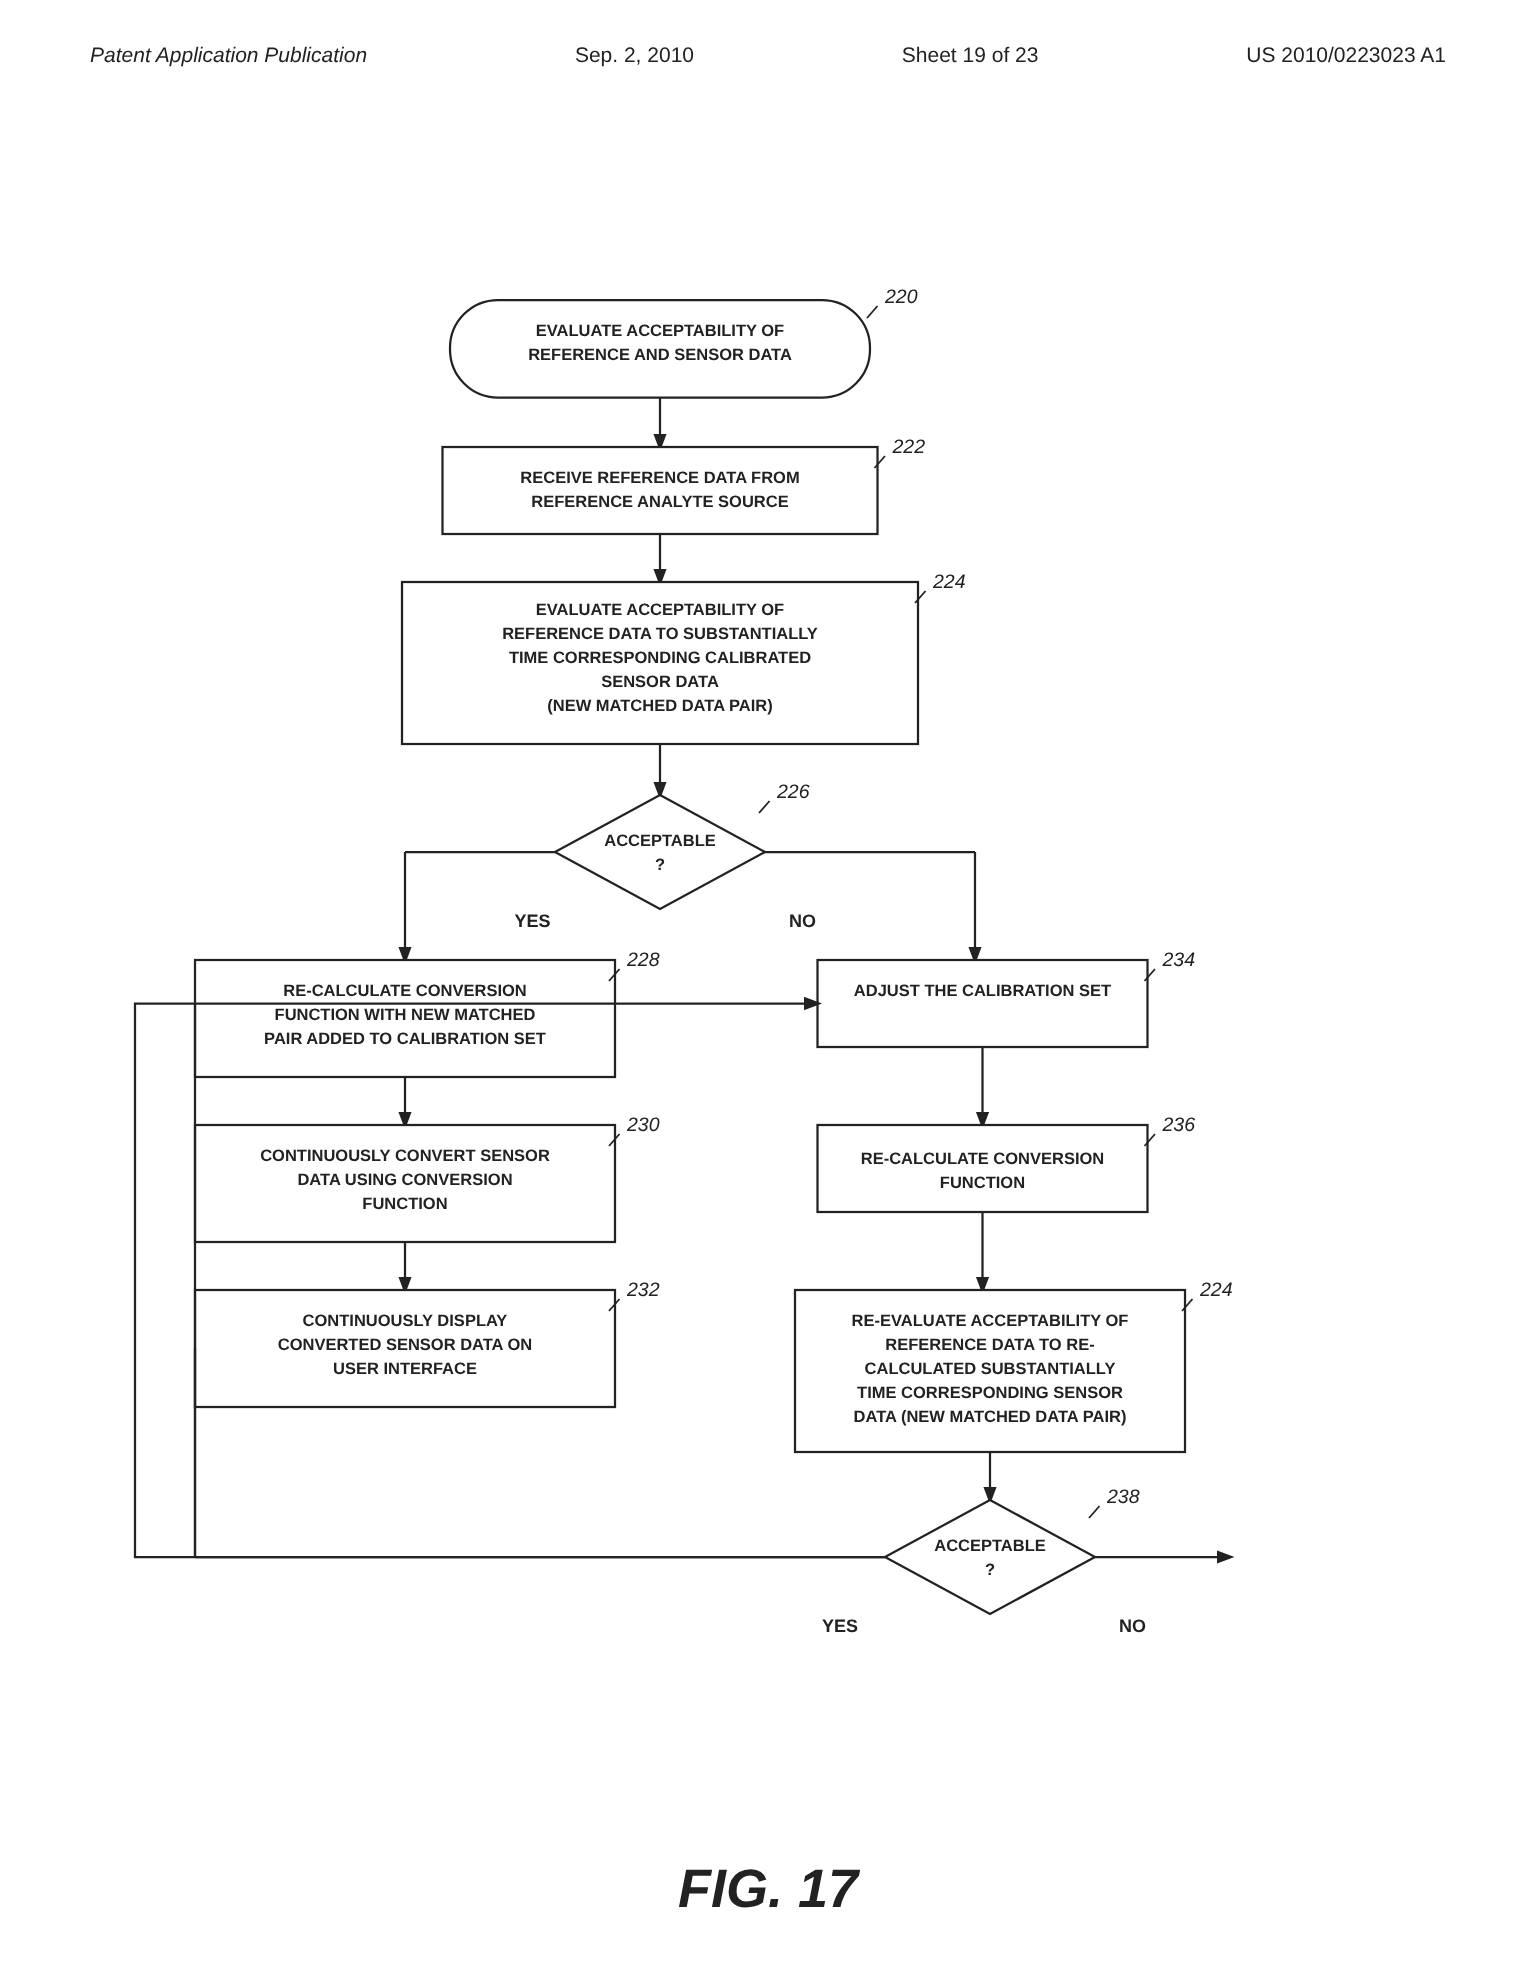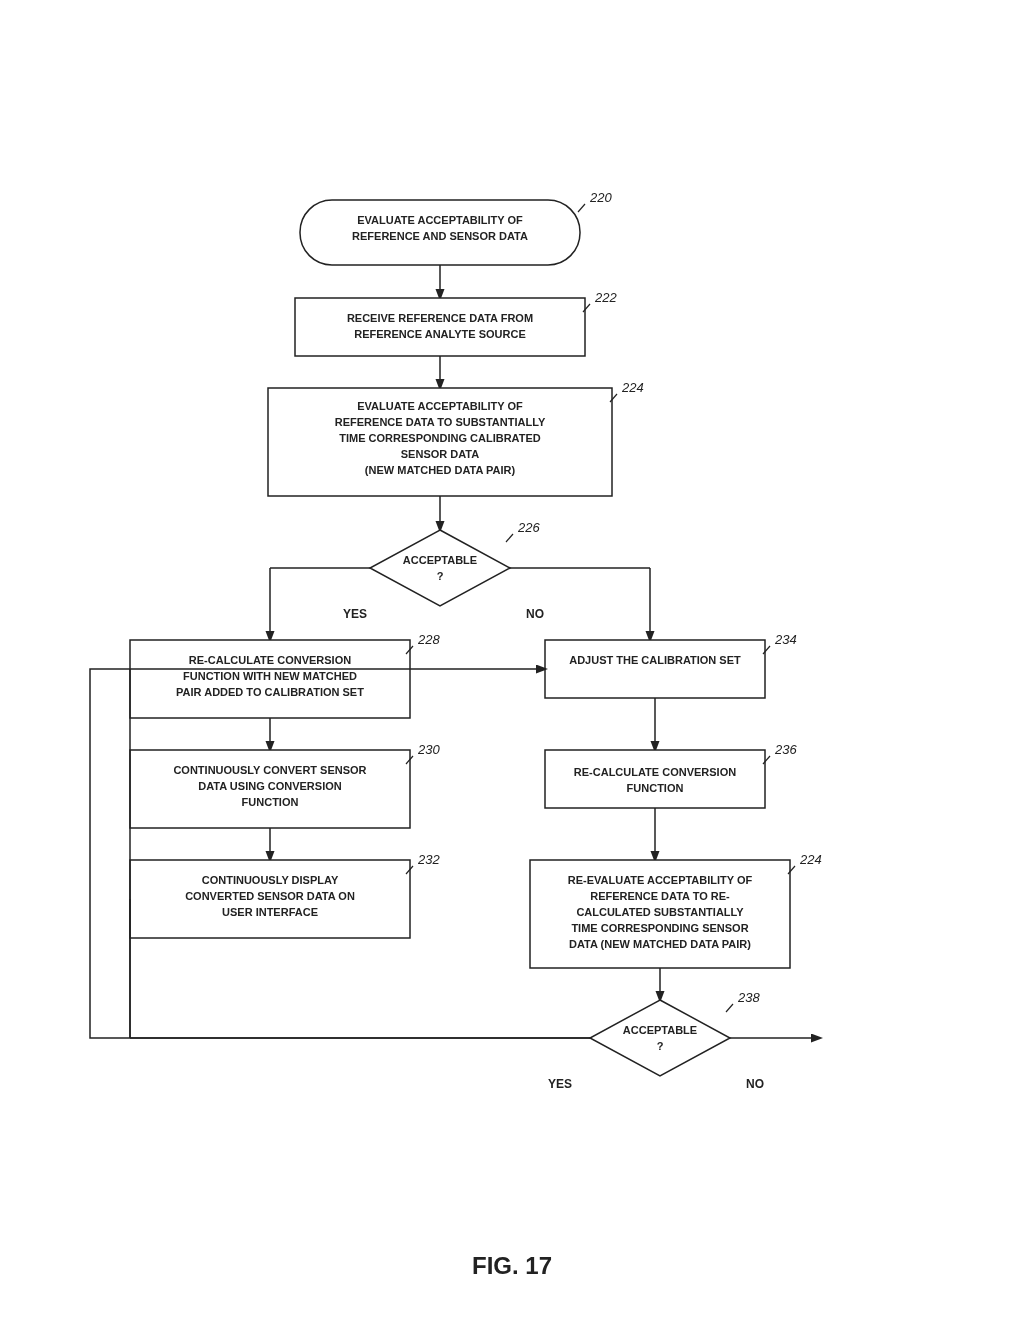--- a/index.html
+++ b/index.html
@@ -37,30 +37,37 @@
     }
     svg text {
       font-family: Arial, sans-serif;
       fill: #222;
     }
     .fig-label {
       position: absolute;
       bottom: 40px;
       left: 50%;
       transform: translateX(-50%);
-      font-size: 24px;
+      font-size: 36px;
       font-weight: bold;
       color: #222;
+      font-style: italic;
     }
   </style>
 </head>
 <body>
 
 <div class="page">
 
+  <div class="header">
+    <span class="header-left">Patent Application Publication</span>
+    <span class="header-center">Sep. 2, 2010</span>
+    <span class="header-sheet">Sheet 19 of 23</span>
+    <span class="header-right">US 2010/0223023 A1</span>
+  </div>
 
   <svg style="position:absolute; top:70px; left:0; width:1024px; height:1200px;" viewBox="0 0 1024 1200">
 
     <g>
       <rect x="300" y="130" width="280" height="65" rx="32" ry="32" fill="white" stroke="#222" stroke-width="1.5"></rect>
       <text x="440" y="154" text-anchor="middle" font-size="11" font-weight="bold">EVALUATE ACCEPTABILITY OF</text>
       <text x="440" y="170" text-anchor="middle" font-size="11" font-weight="bold">REFERENCE AND SENSOR DATA</text>
 
       <text x="590" y="132" text-anchor="start" font-size="13" font-style="italic">220</text>
       <line x1="585" y1="134" x2="578" y2="142" stroke="#222" stroke-width="1.2"></line>

